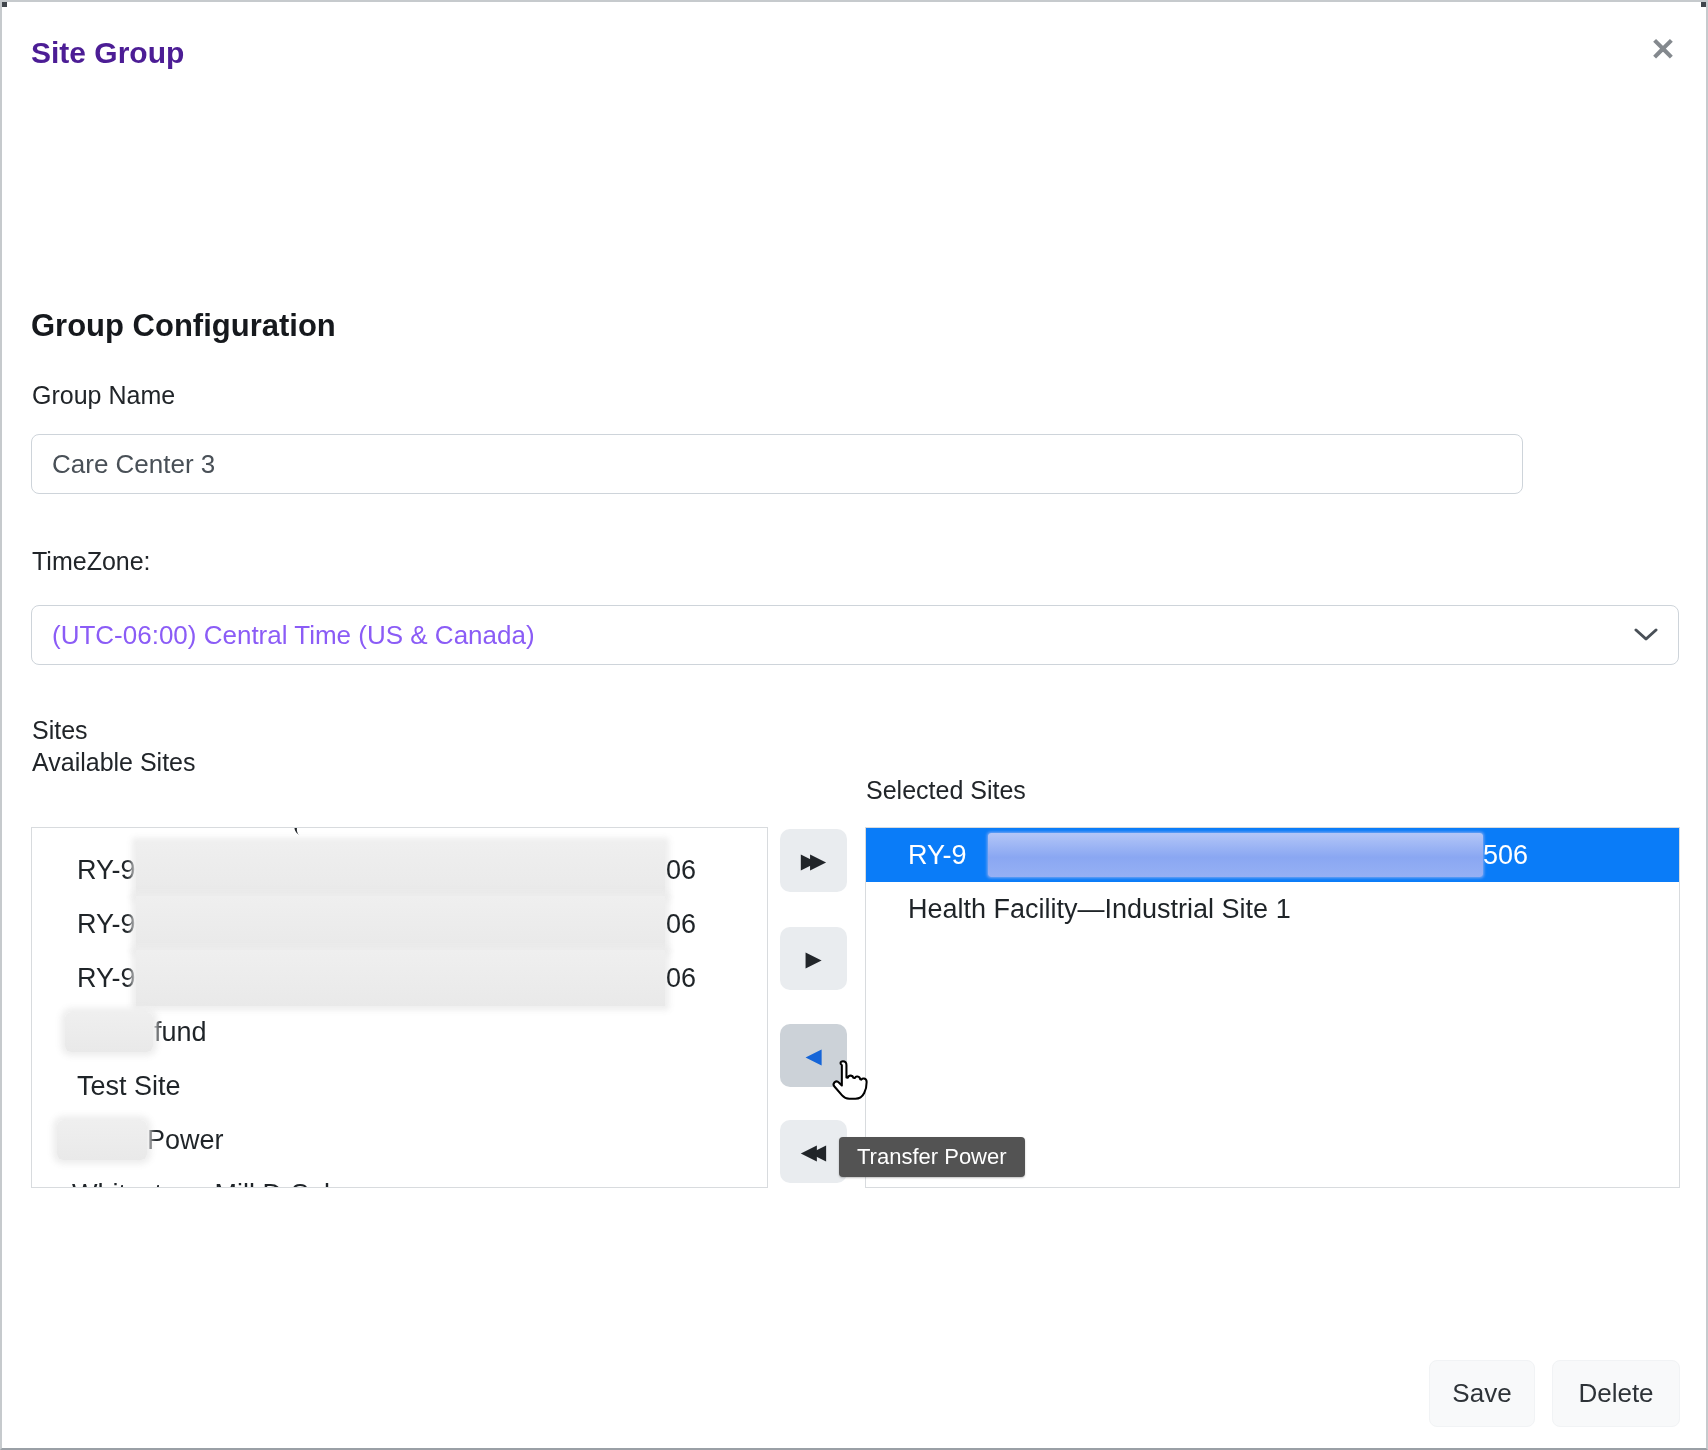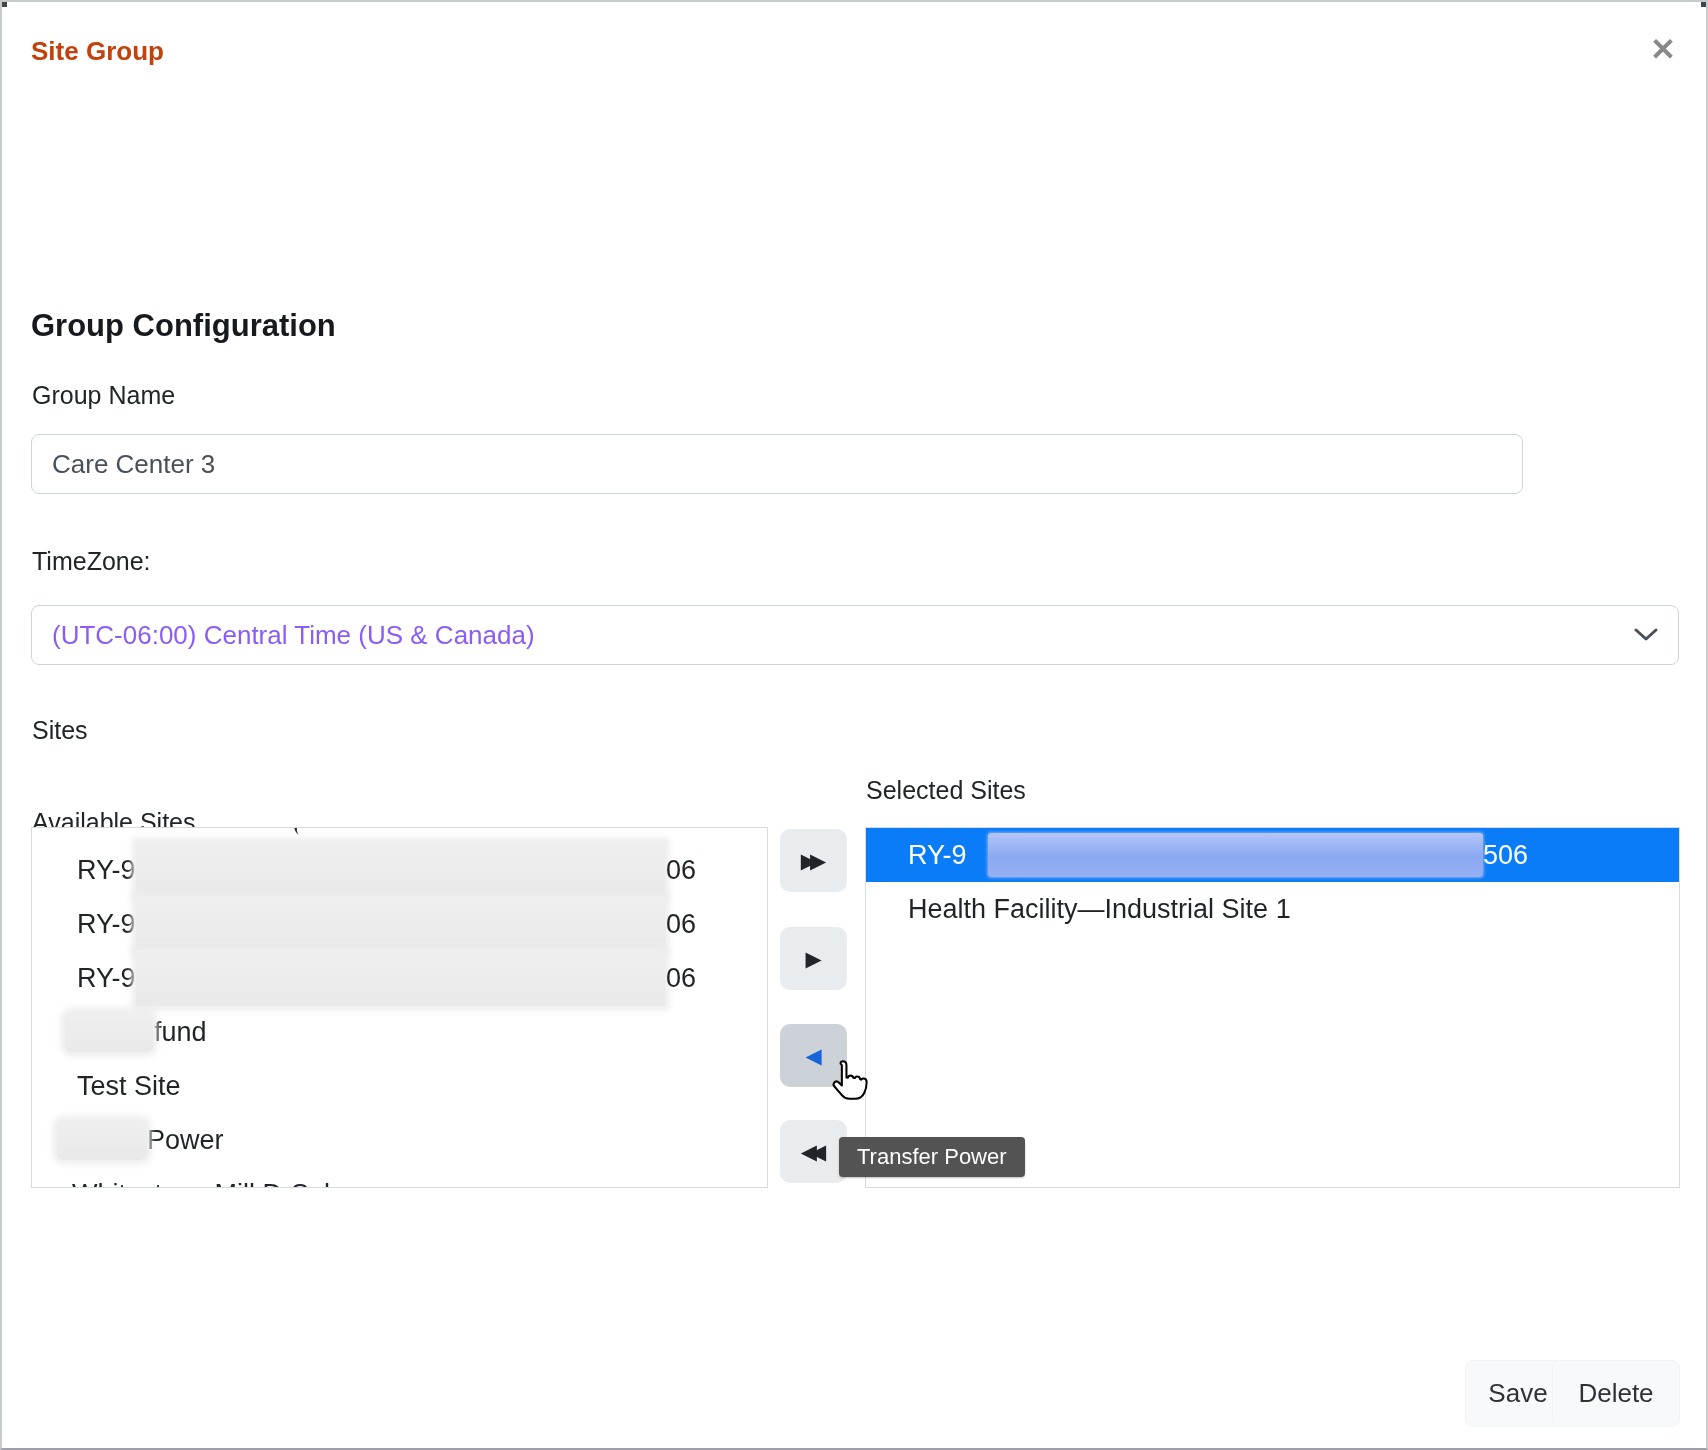--- a/index.html
+++ b/index.html
@@ -3,28 +3,28 @@
 <meta charset="utf-8">
 <style>
   html,body{margin:0;padding:0;background:#e9e9e9;font-family:"Liberation Sans",sans-serif;}
   .modal{
     position:relative;width:1708px;height:1450px;background:#fff;box-sizing:border-box;
     border:2px solid #c6cacd;border-bottom-color:#9aa0a6;overflow:hidden;
   }
   .corner-tick{position:absolute;width:5px;height:5px;background:#41464c;top:0;}
   .corner-tick.left{left:0;} .corner-tick.right{right:0;}
   .abs{position:absolute;}
-  .title{left:29px;top:34px;font-size:26px;font-weight:700;color:#c2410c;}
+  .title{left:29px;top:34px;font-size:30px;font-weight:700;color:#4c1d95;}
   .close-btn{left:1648px;top:30px;font-size:31px;font-weight:700;color:#84898e;cursor:default;line-height:36px;}
   .heading{left:29px;top:306px;font-size:31px;font-weight:700;color:#16191d;}
   .field-label{font-size:25px;color:#212529;}
   .lbl-group-name{left:30px;top:379px;}
   .lbl-timezone{left:30px;top:545px;}
   .lbl-sites{left:30px;top:714px;text-align:right;}
-  .lbl-available{left:30px;top:806px;}
+  .lbl-available{left:30px;top:746px;}
   .lbl-selected{left:864px;top:774px;}
   .text-input{
     left:29px;width:1492px;height:60px;box-sizing:border-box;
     border:1px solid #ced4da;border-radius:8px;background:#fff;
     font-family:"Liberation Sans",sans-serif;font-size:26px;color:#495057;
     padding:0 0 0 20px;outline:none;
   }
   .input-group-name{top:432px;}
   .select-box{
     left:29px;top:603px;width:1648px;height:60px;box-sizing:border-box;
@@ -70,21 +70,21 @@
     left:837px;top:1135px;height:40px;background:#535353;border-radius:4px;
     color:#fff;font-size:22px;display:flex;align-items:center;padding:0 18px;z-index:20;
     box-shadow:0 1px 2px rgba(0,0,0,.25);
   }
   .cursor-hand{left:826px;top:1056px;z-index:30;pointer-events:none;}
   .footer-btn{
     top:1358px;height:67px;box-sizing:border-box;border:1px solid #f1f3f5;border-radius:8px;
     background:#f8f9fa;color:#2e3338;font-family:"Liberation Sans",sans-serif;font-size:26px;
     display:flex;align-items:center;justify-content:center;cursor:pointer;
   }
-  .btn-save{left:1427px;width:106px;margin-left:36px;}
+  .btn-save{left:1427px;width:106px;}
   .btn-delete{left:1550px;width:128px;}
 </style>
 </head>
 <body>
 
 <div class="modal">
   <div class="corner-tick left"></div>
   <div class="corner-tick right"></div>
 
   <div class="abs title">Site Group</div>

